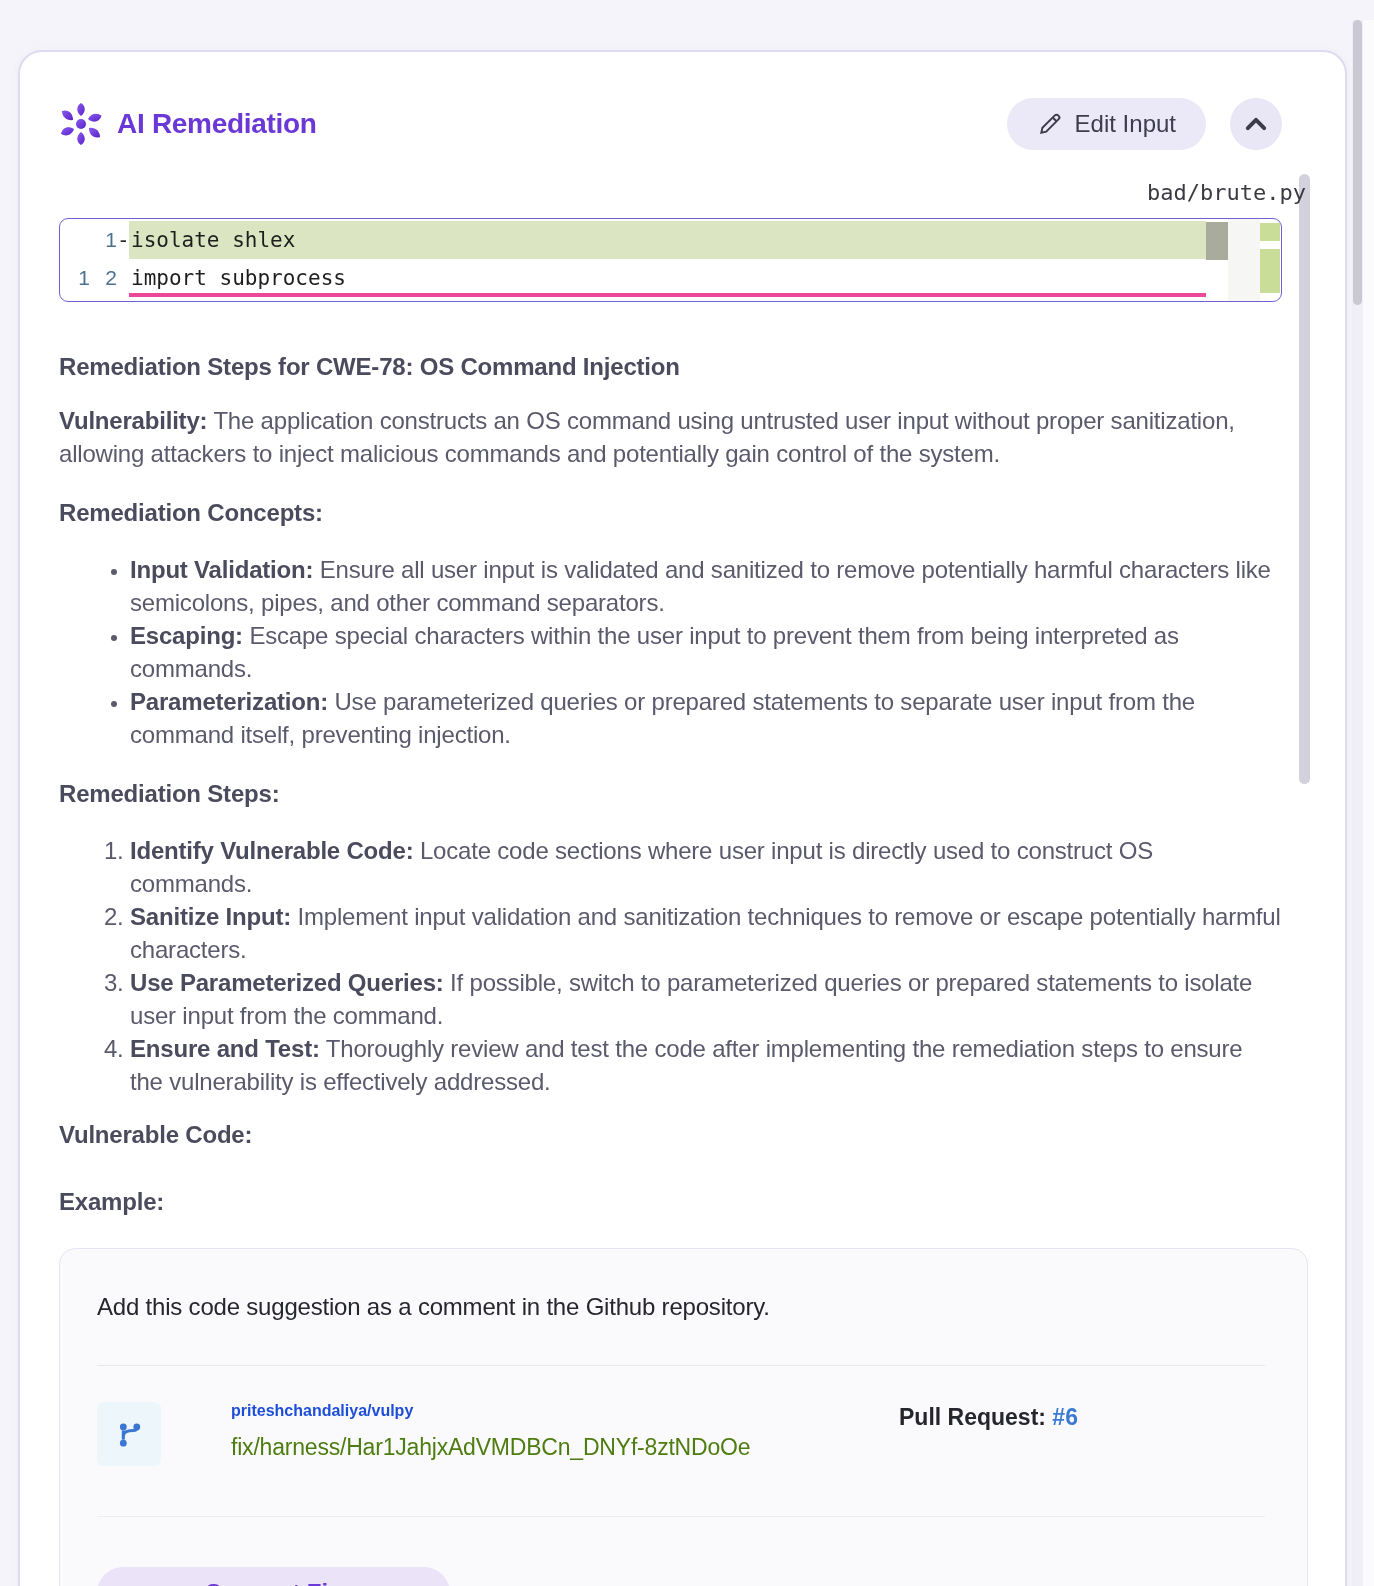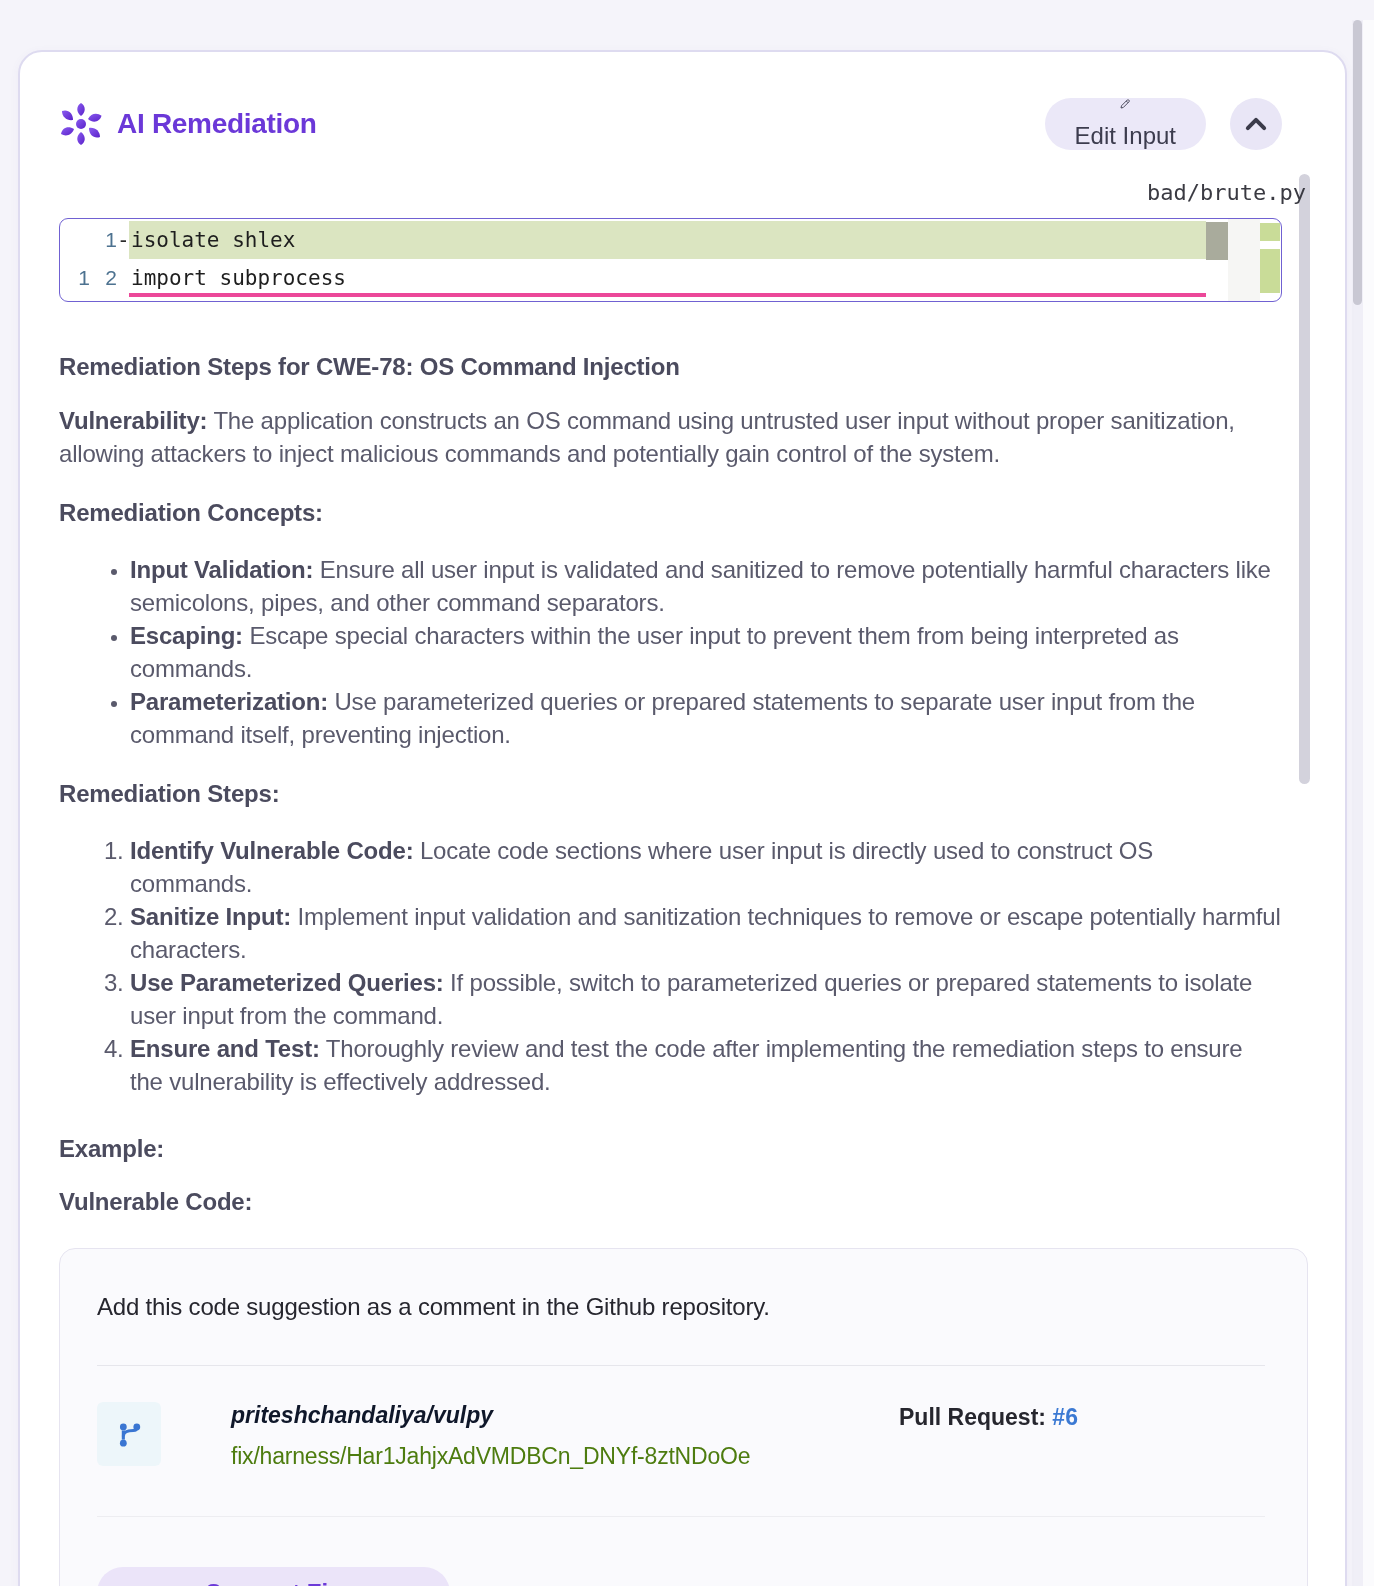--- a/index.html
+++ b/index.html
@@ -25,21 +25,21 @@
           background:#d3d2dc; border-radius:6px; }
 
   
   .header { display:flex; align-items:center; justify-content:space-between; }
   .header-left { display:flex; align-items:center; gap:14px; }
   .logo { width:44px; height:44px; display:block; }
   .title { font-size:28px; font-weight:800; color:#6b38d8; letter-spacing:-0.3px; }
   .header-right { display:flex; align-items:center; gap:24px; margin-right:24px; }
   .edit-btn { display:flex; align-items:center; gap:12px; height:52px; padding:0 30px;
           border:none; border-radius:26px; background:#ebe8f8; cursor:pointer;
-          font-family:"Liberation Sans", sans-serif; font-size:24px; color:#3c3c4e;flex-direction:column; }
+          font-family:"Liberation Sans", sans-serif; font-size:24px; color:#3c3c4e; }
   .collapse-btn { width:52px; height:52px; border-radius:50%; background:#e9e6f6; border:none;
           display:flex; align-items:center; justify-content:center; cursor:pointer; }
 
   
   .file-path { margin-top:30px; font-family:"DejaVu Sans Mono","Liberation Mono",monospace;
           font-size:22px; color:#3a3a42;text-align:right; }
 
   
   .diff-box { margin-top:13px; position:relative; width:1223px; height:84px;
           border:1.5px solid #7061d2; border-radius:9px; background:#ffffff; overflow:hidden; }
@@ -74,21 +74,21 @@
 
   
   .suggestion-card { margin-top:30px; width:1249px; height:440px; background:#fafafd;
           border:1px solid #e6e4f0; border-radius:16px; padding:44px 37px 0 37px; }
   .instruction { font-size:24px; color:#26262e; letter-spacing:-0.2px; }
   .s-divider { border:none; border-top:1px solid #e6e6ec; margin:44px 0 0 0; width:1168px; }
   .repo-row { margin-top:36px; display:flex; align-items:flex-start; position:relative; height:96px; }
   .repo-icon-box { width:64px; height:64px; border-radius:6px; background:#edf6fa;
           display:flex; align-items:center; justify-content:center; }
   .repo-meta { margin-left:70px; width:598px; }
-  .repo-name { font-size:23px; font-weight:700; color:#0f172a;font-style:italic; }
+  .repo-name { font-size:16px; font-weight:700; color:#1d4ed8; }
   .repo-branch { margin-top:14px; font-size:23px; color:#4d7c0f; letter-spacing:-0.2px; }
   .pr { position:absolute; left:802px; top:2px; font-size:23px; font-weight:700; color:#26262e; }
   .pr a { color:#3b79d3; text-decoration:none; font-weight:700; }
   .suggest-row-divider { border:none; border-top:1px solid #ededf1; margin:18px 0 0 0; width:1168px; }
   .suggest-btn { margin-top:50px; width:353px; height:52px; border:none; border-radius:26px;
           background:#ebe4f9; color:#6c3ad8; font-family:"Liberation Sans", sans-serif;
           font-size:24px; font-weight:700; cursor:pointer; }
 </style>
 </head>
 <body>
@@ -176,22 +176,22 @@
         </ul>
 
         <h3 class="sub-heading">Remediation Steps:</h3>
         <ol>
           <li><span class="b">Identify Vulnerable Code:</span> <span>Locate code sections where user input is directly used to construct OS commands.</span></li>
           <li><span class="b">Sanitize Input:</span> <span>Implement input validation and sanitization techniques to remove or escape potentially harmful characters.</span></li>
           <li><span class="b">Use Parameterized Queries:</span> <span>If possible, switch to parameterized queries or prepared statements to isolate user input from the command.</span></li>
           <li><span class="b">Ensure and Test:</span> <span>Thoroughly review and test the code after implementing the remediation steps to ensure the vulnerability is effectively addressed.</span></li>
         </ol>
 
+        <h3 class="sub-heading" style="margin-top:20px">Vulnerable Code:</h3>
         <h3 class="sub-heading" style="margin-top:34px">Example:</h3>
-        <h3 class="sub-heading" style="margin-top:20px">Vulnerable Code:</h3>
       </div>
 
       <div class="suggestion-card">
         <p class="instruction">Add this code suggestion as a comment in the Github repository.</p>
         <hr class="s-divider">
         <div class="repo-row">
           <div class="repo-icon-box">
             <svg width="34" height="34" viewBox="0 0 24 24" fill="none" stroke="#3a76d2" stroke-width="2.2">
               <circle cx="8" cy="18.5" r="2.4" fill="#3a76d2" stroke="none"></circle>
               <circle cx="8" cy="7" r="2.4" fill="#3a76d2" stroke="none"></circle>

